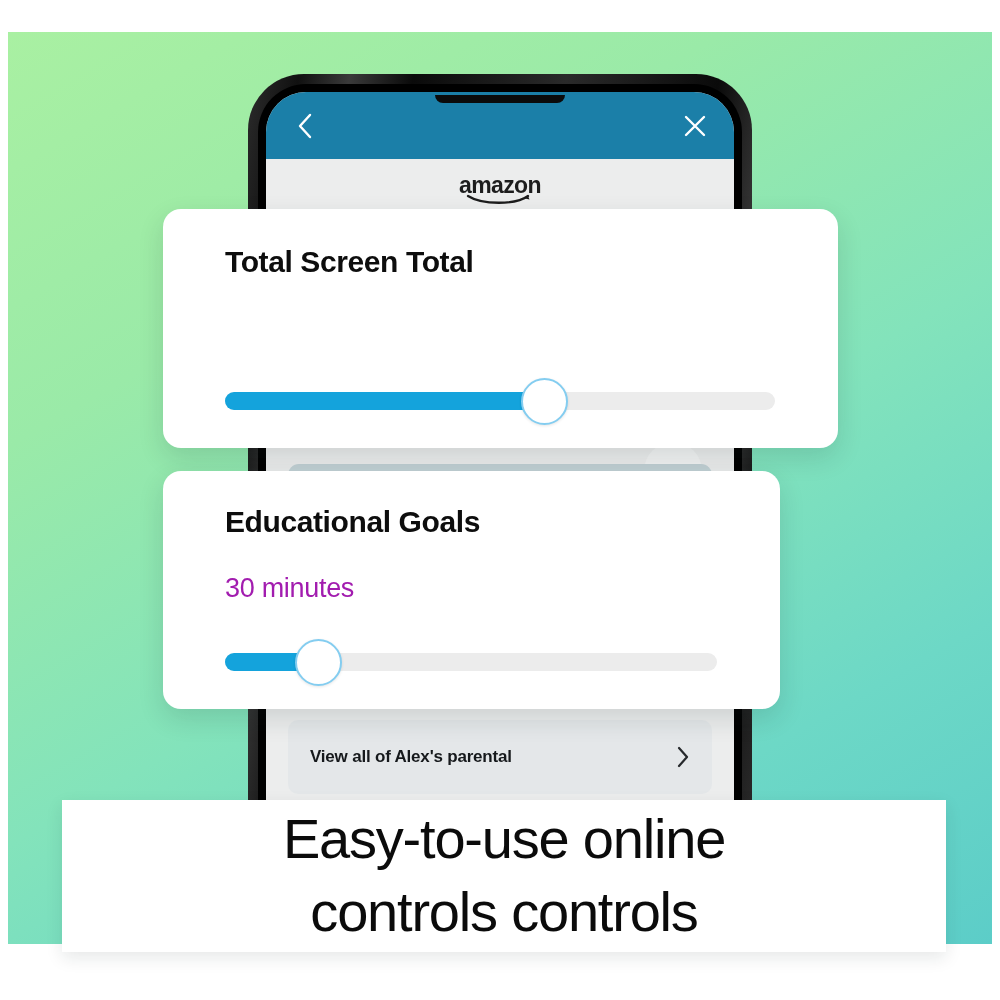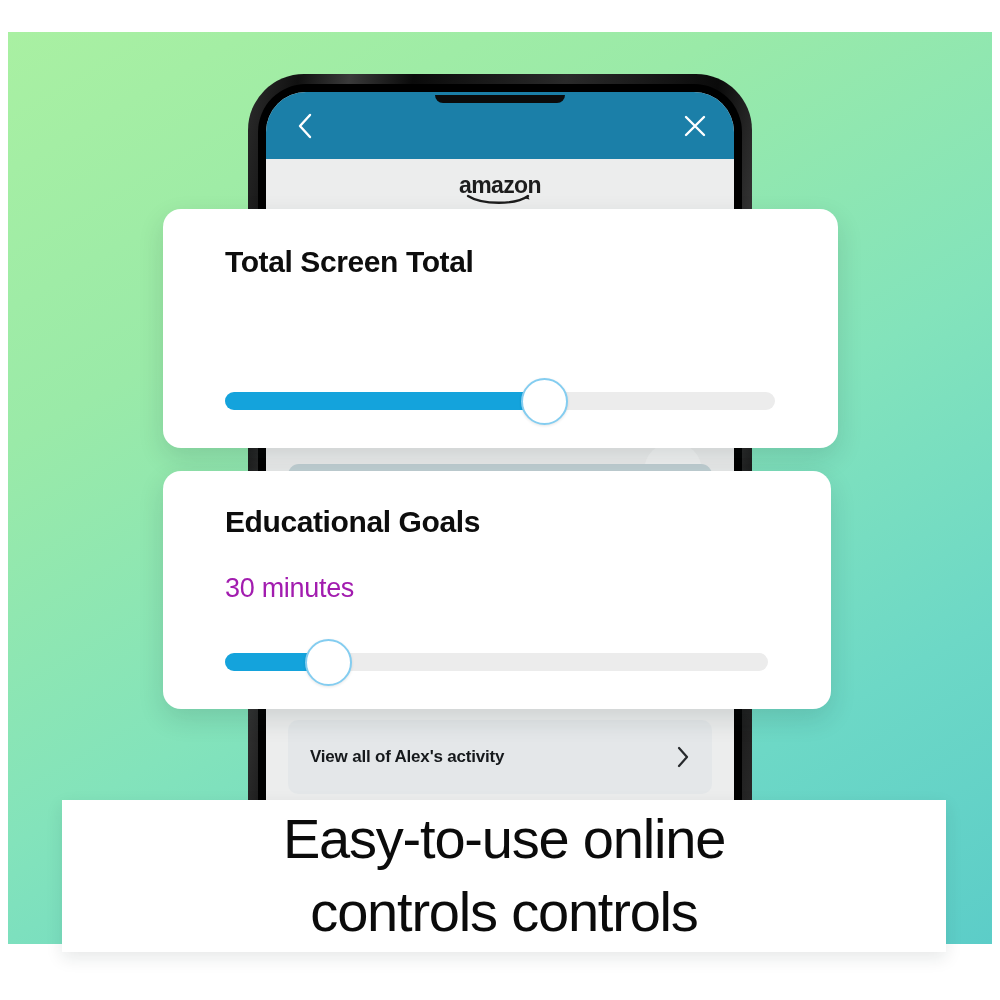--- a/index.html
+++ b/index.html
@@ -173,21 +173,21 @@
   .activity-chevron svg { display: block; }
 
   
   .card {
     position: absolute;
     background: #ffffff;
     border-radius: 18px;
     box-shadow: 0 10px 26px rgba(20,40,40,0.14);
   }
   #card-screen-time { left: 163px; top: 177px; width: 675px; height: 239px; }
-  #card-edu-goals   { left: 163px; top: 439px; width: 668px; height: 238px; }
+  #card-edu-goals   { left: 163px; top: 439px; width: 617px; height: 238px; }
 
   .card-title {
     position: absolute;
     left: 62px;
     font-size: 30px;
     font-weight: bold;
     color: #0d0d0d;
     letter-spacing: -0.4px;
   }
   #card-screen-time .card-title { top: 36px; }
@@ -310,21 +310,21 @@
           <path d="M2 4 C 16 13, 50 13, 62 4" stroke="#1d1d1d" stroke-width="2.3" stroke-linecap="round" fill="none"></path>
           <path d="M62 4 L58 6.2 L63.5 7.6 Z" fill="#1d1d1d"></path>
         </svg>
       </div>
 
       <div class="ghost-dot"></div>
       <div class="ghost-circle"></div>
       <div class="ghost-band"></div>
 
       <div class="activity-row">
-        <span class="activity-label">View all of Alex's activity</span>
+        <span class="activity-label">View all of Alex's parental</span>
         <span class="activity-chevron">
           <svg width="14" height="22" viewBox="0 0 14 22" fill="none">
             <path d="M3 2 L11 11 L3 20" stroke="#26292c" stroke-width="2.2" stroke-linecap="round" stroke-linejoin="round"></path>
           </svg>
         </span>
       </div>
     </div>
   </div>
 
   <div class="card" id="card-screen-time">

